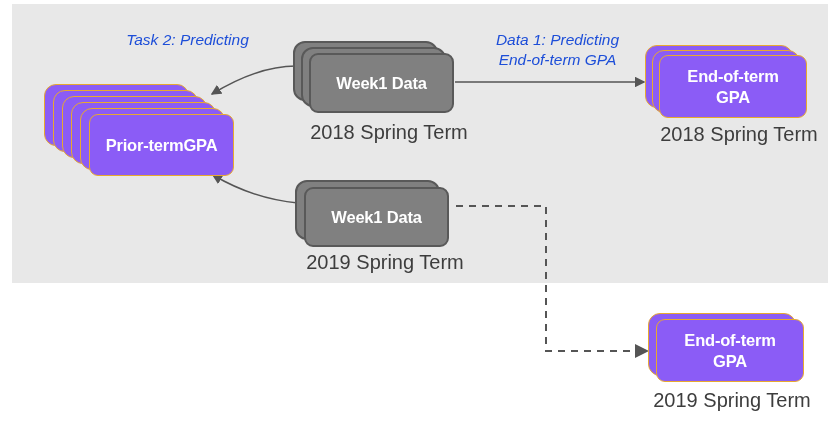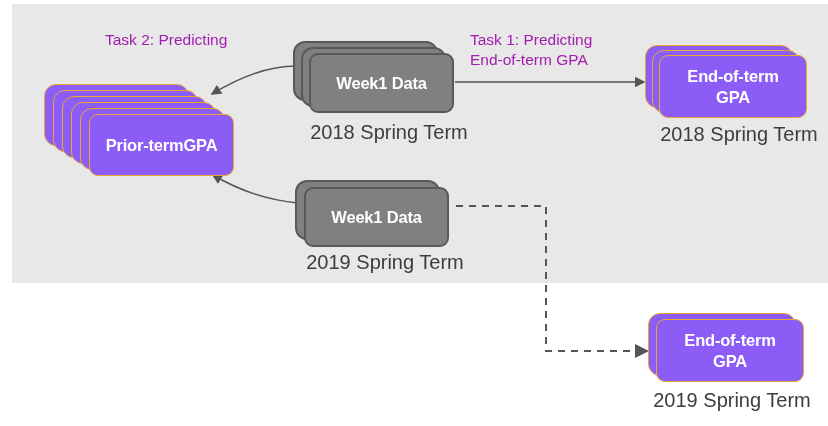--- a/index.html
+++ b/index.html
@@ -87,24 +87,26 @@
     text-align: center;
     font-size: 20px;
     color: #3d3d3d;
     line-height: 1.25;
     white-space: nowrap;
   }
 
   
   .annotation {
     position: absolute;
+    text-align: center;
     font-size: 15.5px;
-    color: #a21caf;
+    color: #1d4ed8;
     line-height: 1.28;
     white-space: nowrap;
+    font-style: italic;
   }
   .annotation .ln { display: block; }
 
   .caption-multiline { white-space: normal; }
   .caption-multiline .ln { display: block; }
 </style>
 </head>
 <body>
 
 <div id="diagram-root">
@@ -128,21 +130,21 @@
     <path d="M 455 82 L 644 82" fill="none" stroke="#555555" stroke-width="1.5" marker-end="url(#arrowhead-solid)"></path>
 
     <path d="M 456 206 L 546 206 L 546 351 L 647 351" fill="none" stroke="#555555" stroke-width="2" stroke-dasharray="7 6" marker-end="url(#arrowhead-dashed)"></path>
   </svg>
 
   <div class="annotation" style="left:105px; top:30px; width:165px;">
     <span class="ln">Task 2: Predicting</span>
   </div>
 
   <div class="annotation" style="left:470px; top:30px; width:175px;">
-    <span class="ln">Task 1: Predicting</span>
+    <span class="ln">Data 1: Predicting</span>
     <span class="ln">End-of-term GPA</span>
   </div>
 
   <div class="card-stack card-yellow" style="left:44px; top:84px; width:200px; height:100px;">
     <div class="card-layer" style="left:0px;  top:0px;  width:145px; height:62px;"></div>
     <div class="card-layer" style="left:9px;  top:6px;  width:145px; height:62px;"></div>
     <div class="card-layer" style="left:18px; top:12px; width:145px; height:62px;"></div>
     <div class="card-layer" style="left:27px; top:18px; width:145px; height:62px;"></div>
     <div class="card-layer" style="left:36px; top:24px; width:145px; height:62px;"></div>
     <div class="card-face" style="left:45px; top:30px; width:145px; height:62px; ">

